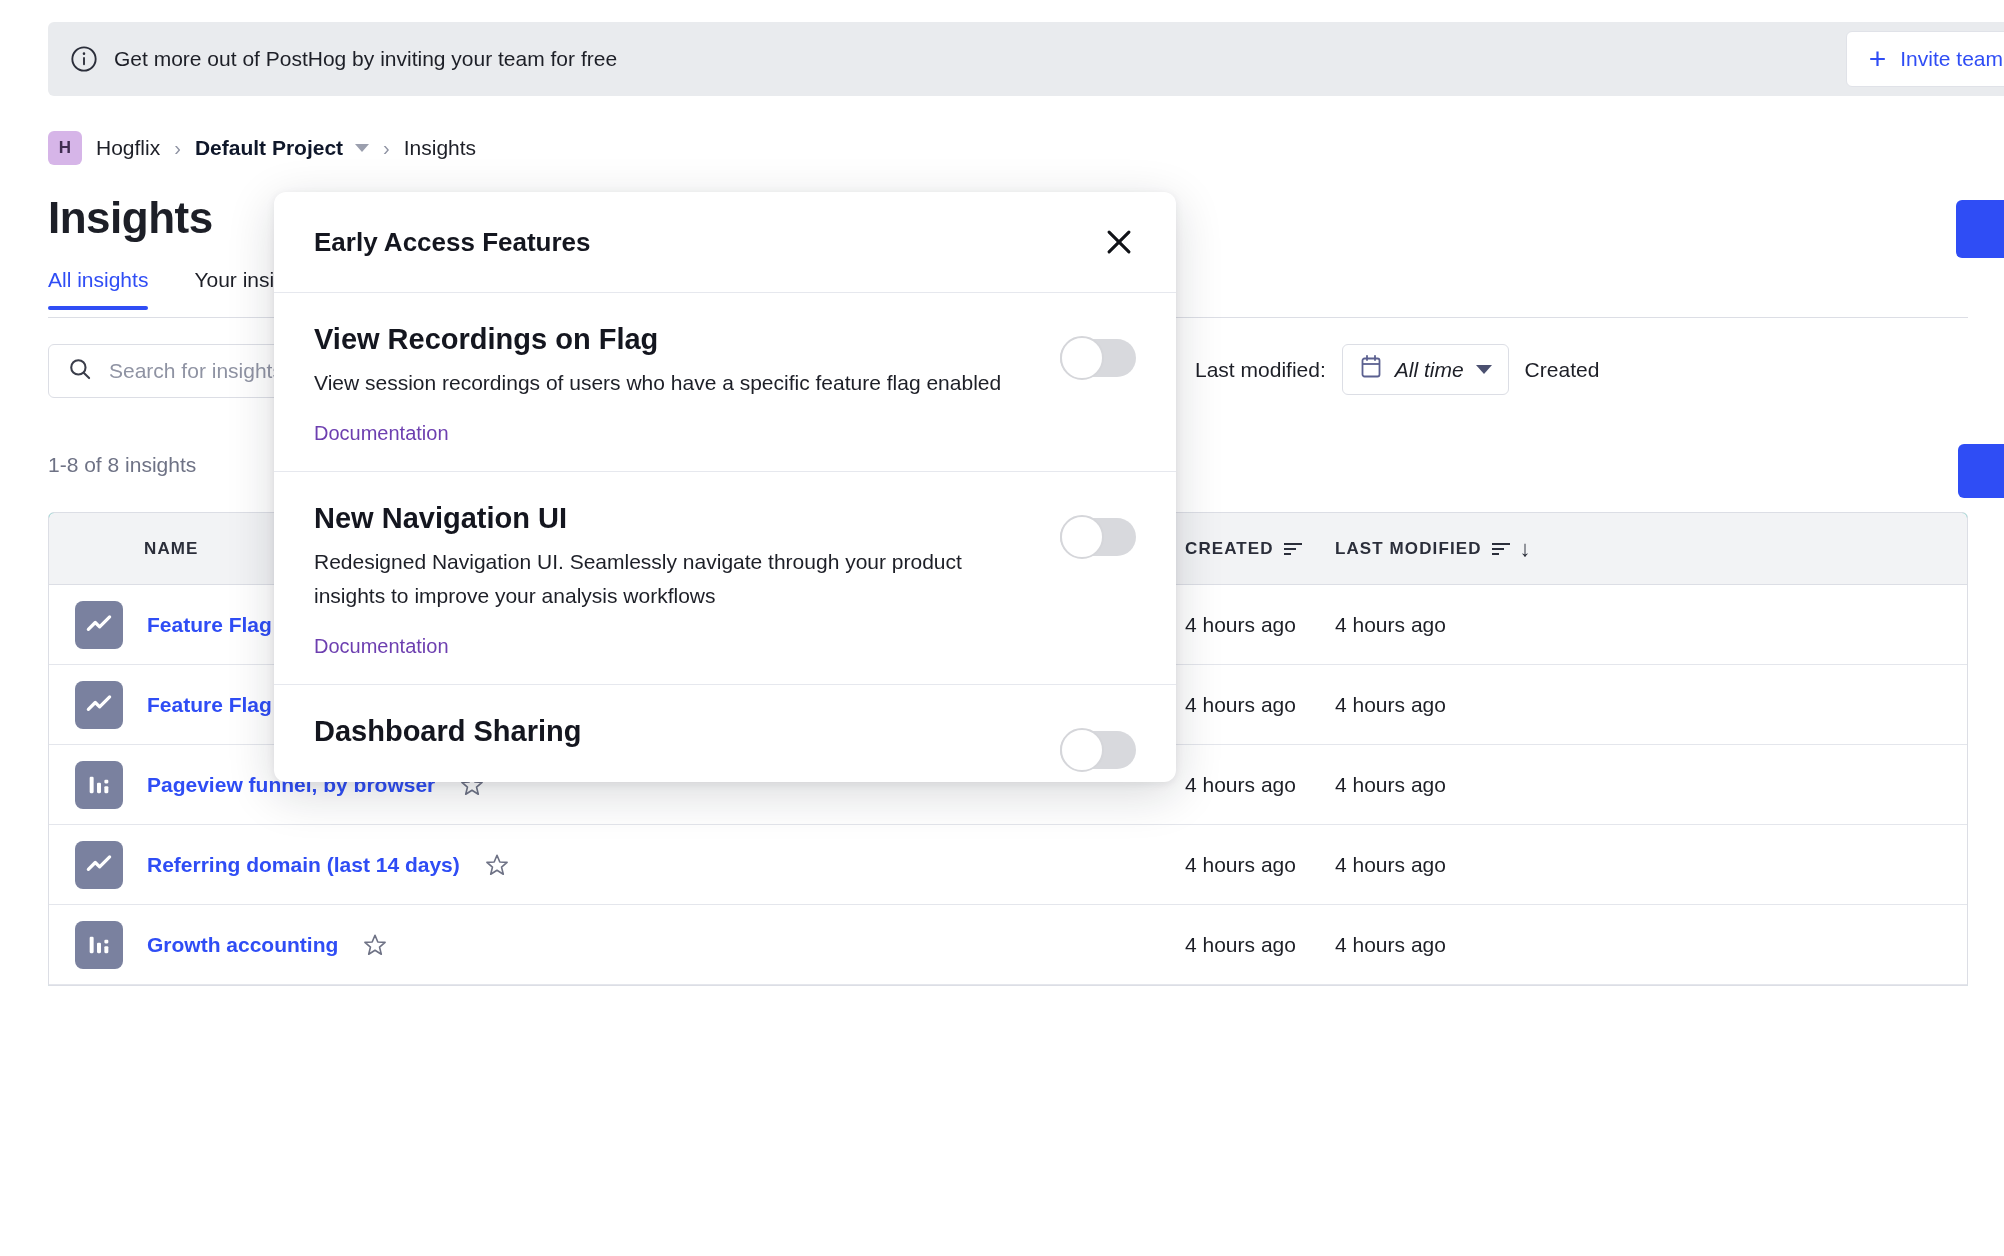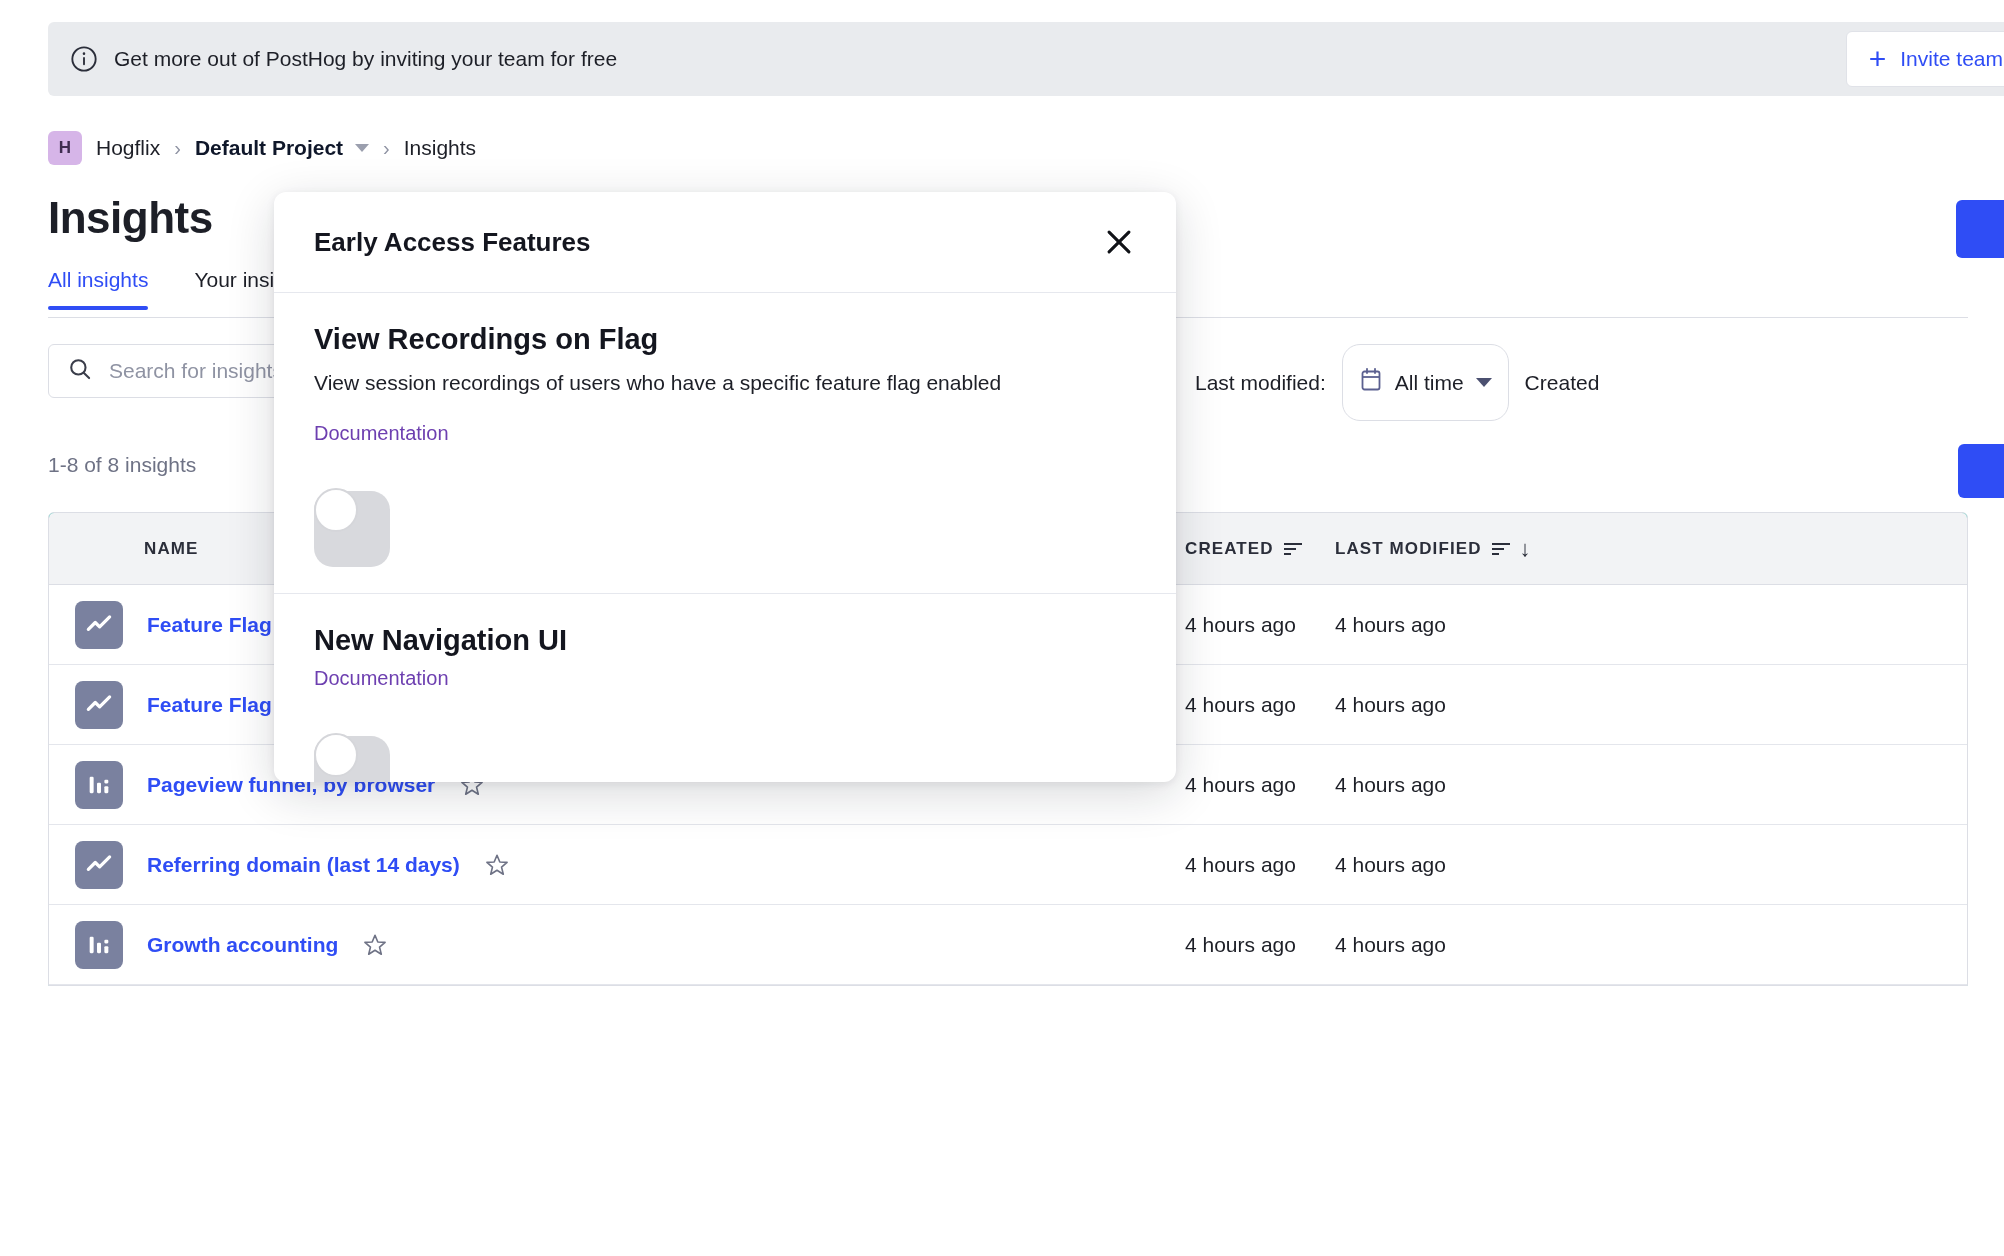--- a/index.html
+++ b/index.html
@@ -88,22 +88,22 @@
   }
   .search-placeholder { color: #8f93a3; font-size: 21px; }
   .filters {
     position: absolute; left: 1195px; top: 344px;
     display: flex; align-items: center; gap: 16px; font-size: 21px; color:#1d1f27;
     white-space: nowrap;
   }
   .filter-label { color: #1d1f27; }
   .filter-chip {
     display: flex; align-items: center; gap: 12px;
-    border: 1px solid #dcdee5; border-radius: 18px; padding: 22px 16px;
-    background: #fff; font-size: 21px; color: #1d1f27;
+    border: 1px solid #dcdee5; border-radius: 6px; padding: 9px 16px;
+    background: #fff; font-size: 21px; color: #1d1f27; font-style: italic;
   }
   .chip-caret {
     width:0;height:0;
     border-left:8px solid transparent;border-right:8px solid transparent;
     border-top:9px solid #4b5070;
   }
 
   
   .count-row {
     position: absolute; left: 48px; top: 453px;
@@ -154,21 +154,20 @@
     height: 101px; display: flex; align-items: center; justify-content: space-between;
     padding: 12px 40px; border-bottom: 1px solid #e6e8ee;
   }
   .modal-title { font-size: 26px; font-weight: 700; color: #14161f; }
   .close-x { width: 34px; height: 34px; cursor: pointer; }
 
   .feature-row {
     display: flex; align-items: flex-start; justify-content: space-between;
     padding: 30px 40px 26px 40px; border-bottom: 1px solid #e6e8ee;
     gap: 30px;
-    flex-direction: column;
   }
   .feature-main { flex: 1 1 auto; max-width: 690px; }
   .feature-title { font-size: 29px; font-weight: 700; color: #14161f; margin: 0 0 10px 0; }
   .feature-desc { font-size: 21px; line-height: 1.62; color: #1d1f27; margin: 0 0 22px 0; }
   .feature-doc { font-size: 20px; color: #6d3fb0; }
   .toggle {
     width: 76px; height: 38px; border-radius: 19px; background: #d8d9dd;
     position: relative; flex: 0 0 76px; margin-top: 16px;
   }
   .toggle .knob {
@@ -359,21 +358,21 @@
       </span>
     </div>
     <div id="features">
         <div class="feature-row">
           <div class="feature-main"><div class="feature-title">View Recordings on Flag</div><div class="feature-desc">View session recordings of users who have a specific feature flag enabled</div><a class="feature-doc">Documentation</a></div>
           <div class="toggle">
             <span class="knob"></span>
           </div>
         </div>
         <div class="feature-row">
-          <div class="feature-main"><div class="feature-title">New Navigation UI</div><a class="feature-doc">Documentation</a></div>
+          <div class="feature-main"><div class="feature-title">New Navigation UI</div><div class="feature-desc">Redesigned Navigation UI. Seamlessly navigate through your product insights to improve your analysis workflows</div><a class="feature-doc">Documentation</a></div>
           <div class="toggle">
             <span class="knob"></span>
           </div>
         </div>
         <div class="feature-row">
           <div class="feature-main">
             <div class="feature-title">Dashboard Sharing</div>
           </div>
           <div class="toggle">
             <span class="knob"></span>

